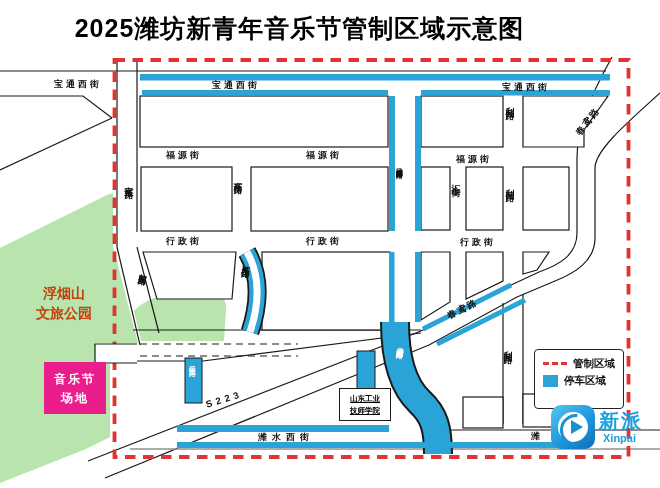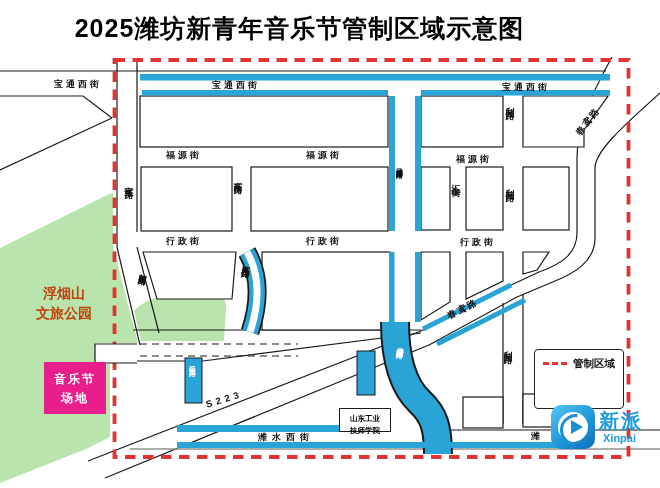--- a/index.html
+++ b/index.html
@@ -11,23 +11,23 @@
   .lbl{position:absolute;font-weight:bold;color:#111;white-space:nowrap;line-height:1;z-index:5;}
   .h{font-size:9px;letter-spacing:3px;}
   .v{writing-mode:vertical-rl;text-orientation:upright;font-size:9px;letter-spacing:2px;}
   .rot{transform-origin:left center;font-size:9px;letter-spacing:2px;}
   .white{color:#fff;}
   .parklbl{position:absolute;left:12px;top:283px;width:104px;text-align:center;
            font-size:14px;font-weight:bold;color:#c2410c;line-height:1.45;z-index:5;}
   .venue{position:absolute;left:44px;top:362px;width:62px;height:52px;background:#ea1d8d;
          color:#fff;font-weight:bold;font-size:12px;text-align:center;line-height:1.6;
          padding-top:8px;box-sizing:border-box;z-index:5;letter-spacing:2px;}
-  .school{position:absolute;left:339px;top:408px;width:52px;height:24px;background:#fff;
+  .school{position:absolute;left:339px;top:388px;width:52px;height:33px;background:#fff;
           border:1.2px solid #1a1a1a;font-size:7.5px;font-weight:bold;text-align:center;
-          line-height:1.6;padding-top:4px;box-sizing:border-box;z-index:5;}
+          line-height:1.6;padding-top:4px;box-sizing:border-box;z-index:5;text-decoration:underline;}
   .legend{position:absolute;left:534px;top:349px;width:90px;height:60px;background:#fff;
           border:1.6px solid #222;border-radius:4px;z-index:6;padding:5px 0 0 8px;box-sizing:border-box;}
   .legend-row{display:flex;align-items:center;height:17px;}
   .legend-dash{width:24px;height:0;border-top:3.5px dashed #e23333;margin-right:6px;}
   .legend-square{width:15px;height:12px;background:#2aa4d6;margin-right:6px;}
   .legend-row span.t{font-size:10.5px;font-weight:bold;color:#111;}
   .logo{position:absolute;left:551px;top:405px;z-index:7;display:flex;align-items:flex-start;}
   .logo-icon{width:44px;height:44px;border-radius:10px;position:relative;
              background:linear-gradient(140deg,#55c6f2 0%,#1e97dc 55%,#0e6eb8 100%);}
   .logo-swirl{position:absolute;left:7px;top:7px;width:30px;height:30px;border-radius:50%;
@@ -166,20 +166,24 @@
   <div class="school">
     <div>山东工业</div>
     <div>技师学院</div>
   </div>
 
   <div class="legend">
     <div class="legend-row">
       <span class="legend-dash"></span>
       <span class="t">管制区域</span>
     </div>
+    <div class="legend-row">
+      <span class="legend-square"></span>
+      <span class="t">停车区域</span>
+    </div>
   </div>
 
   <div class="logo">
     <div class="logo-icon">
       <div class="logo-swirl">
         <div class="logo-arc"></div>
         <div class="logo-play"></div>
       </div>
     </div>
     <div>

